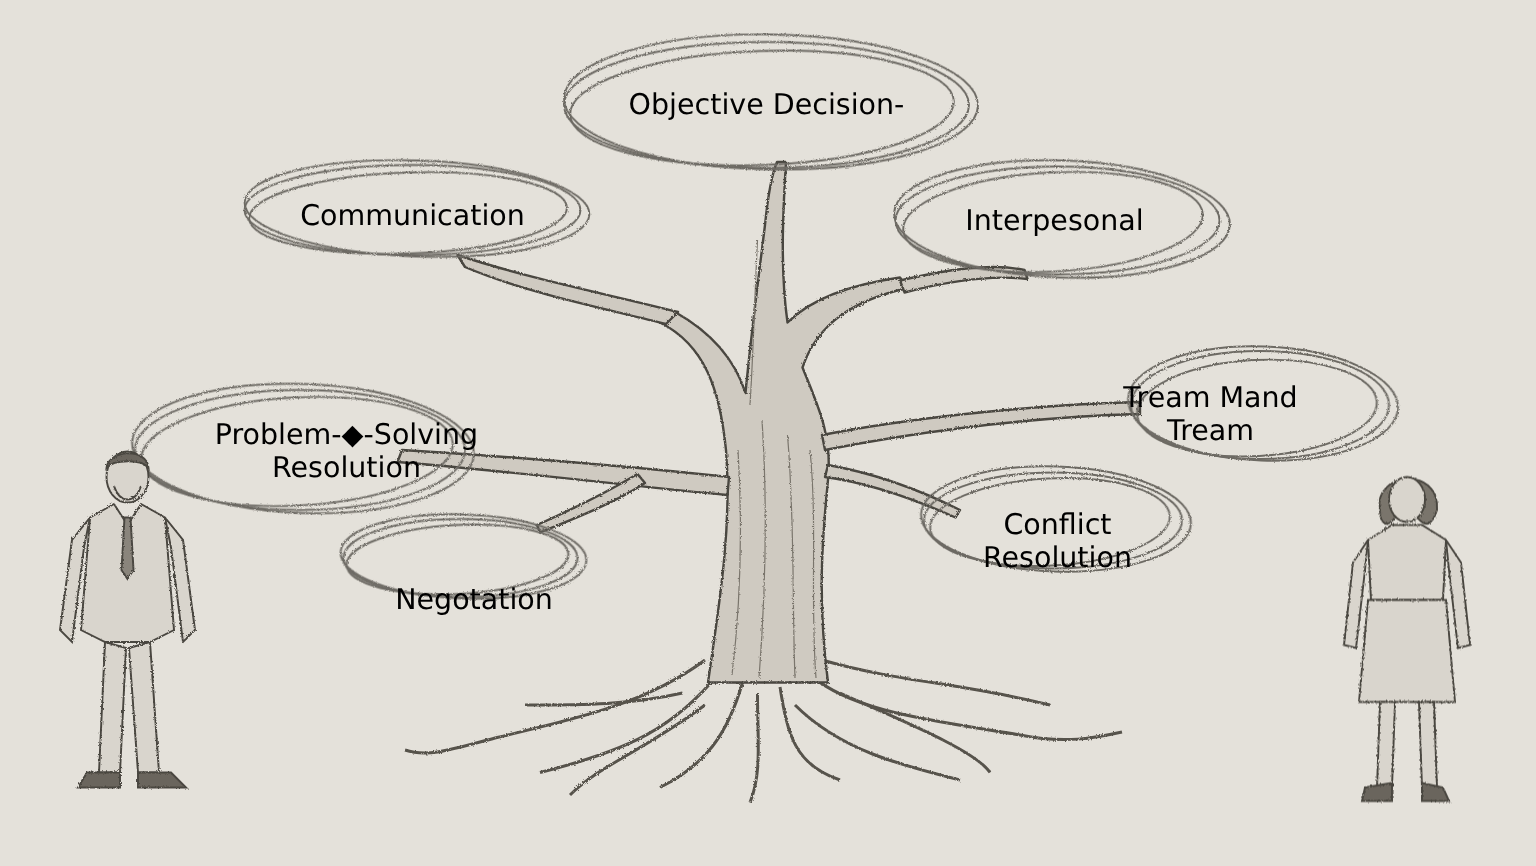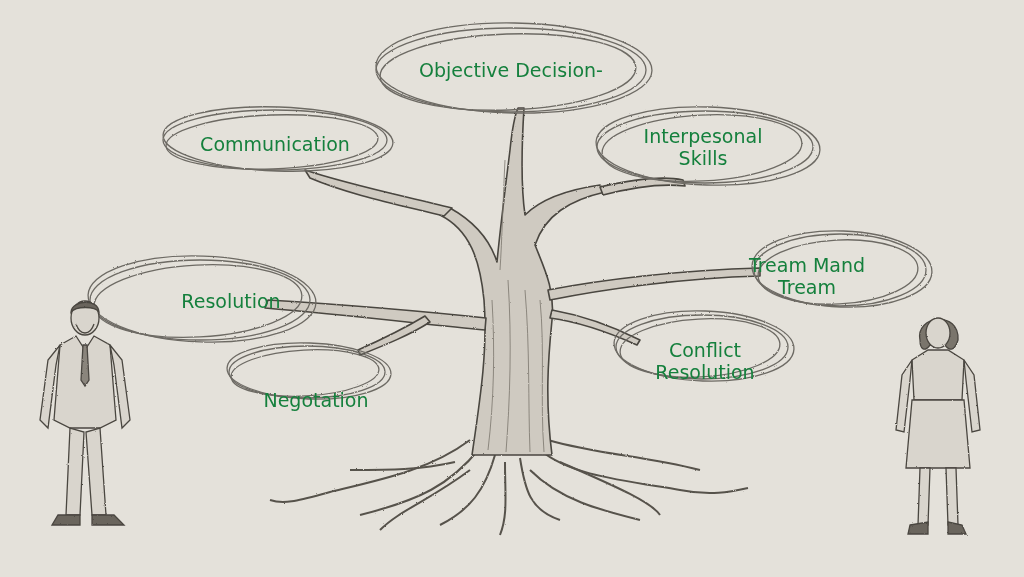--- a/index.html
+++ b/index.html
@@ -9,21 +9,21 @@
     font-family: "DejaVu Sans", sans-serif;
     position: relative;
   }
   .canvas { position: absolute; left: 0; top: 0; width: 1024px; height: 577px; }
   .label {
     position: absolute;
     transform: translate(-50%, -50%);
     text-align: center;
     font-size: 19px;
     line-height: 22px;
-    color: #15803d;
+    color: #000000;
     white-space: nowrap;
   }
   .label span { display: block; }
 </style>
 </head>
 <body>
 
 <svg class="canvas" viewBox="0 0 1024 577" xmlns="http://www.w3.org/2000/svg">
   <defs>
     <filter id="rough" x="-5%" y="-5%" width="110%" height="110%">
@@ -139,23 +139,23 @@
 </svg>
 
 <div class="label" style="left:511px; top:70px;">
   <span>Objective Decision-</span>
 </div>
 <div class="label" style="left:275px; top:144px;">
   <span>Communication</span>
 </div>
 <div class="label" style="left:703px; top:147px;">
   <span>Interpesonal</span>
-  <span>Skills</span>
 </div>
 <div class="label" style="left:231px; top:301px;">
+  <span>Problem-◆-Solving</span>
   <span>Resolution</span>
 </div>
 <div class="label" style="left:316px; top:372px;margin-top:28px;">
   <span>Negotation</span>
 </div>
 <div class="label" style="left:807px; top:276px;">
   <span>Tream Mand</span>
   <span>Tream</span>
 </div>
 <div class="label" style="left:705px; top:345px;margin-top:16px;">

